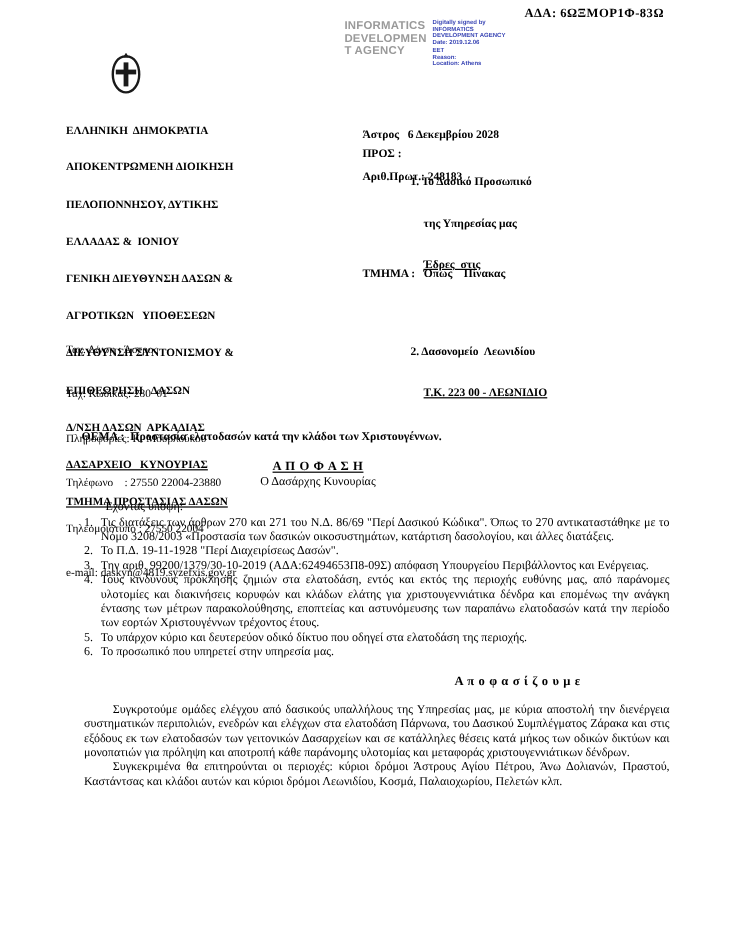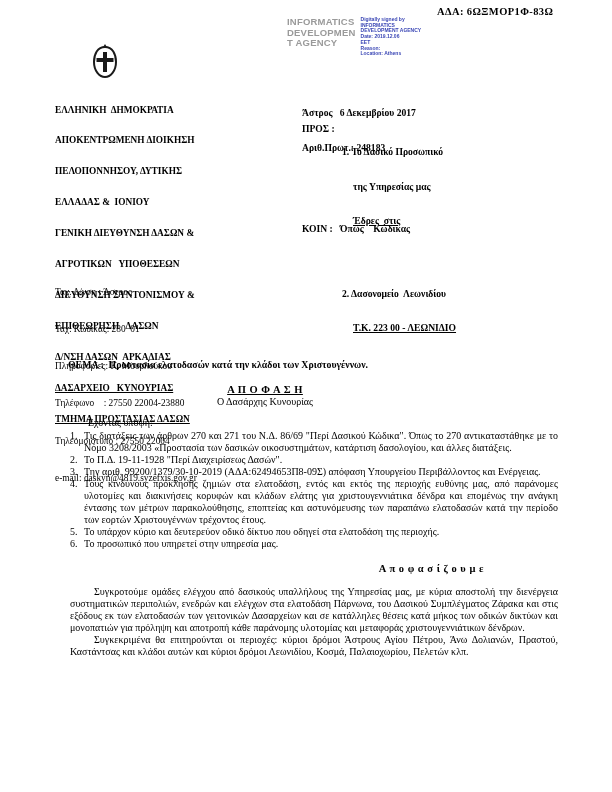--- a/index.html
+++ b/index.html
@@ -125,37 +125,37 @@
     <div>ΓΕΝΙΚΗ ΔΙΕΥΘΥΝΣΗ ΔΑΣΩΝ &amp;</div>
     <div>ΑΓΡΟΤΙΚΩΝ   ΥΠΟΘΕΣΕΩΝ</div>
     <div>ΔΙΕΥΘΥΝΣΗ ΣΥΝΤΟΝΙΣΜΟΥ &amp;</div>
     <div>ΕΠΙΘΕΩΡΗΣΗ   ΔΑΣΩΝ</div>
     <div>Δ/ΝΣΗ ΔΑΣΩΝ  ΑΡΚΑΔΙΑΣ</div>
     <div class="u">ΔΑΣΑΡΧΕΙΟ   ΚΥΝΟΥΡΙΑΣ</div>
     <div class="u">ΤΜΗΜΑ ΠΡΟΣΤΑΣΙΑΣ ΔΑΣΩΝ</div>
   </div>
 
   <div class="hdr-right">
-    <div>Άστρος   6 Δεκεμβρίου 2017</div>
+    <div>Άστρος   6 Δεκεμβρίου 2028</div>
     <div>Αριθ.Πρωτ.: 248183</div>
   </div>
 
   <div class="pros">
     <div class="pros-label">ΠΡΟΣ :</div>
     <div class="pros-content">
       <div>1. Το Δασικό Προσωπικό</div>
       <div class="ind">της Υπηρεσίας μας</div>
       <div class="ind u">Έδρες  στις</div>
       <div class="pros-gap"></div>
       <div>2. Δασονομείο  Λεωνιδίου</div>
       <div class="ind u">Τ.Κ. 223 00 - ΛΕΩΝΙΔΙΟ</div>
     </div>
   </div>
 
-  <div class="koin">ΚΟΙΝ :   Όπως    Κώδικας</div>
+  <div class="koin">ΤΜΗΜΑ :   Όπως    Πίνακας</div>
 
   <div class="contact">
     <div>Ταχ. Δ/νση : Άστρος</div>
     <div>Ταχ. Κώδικας: 280  01</div>
     <div>Πληροφορίες: Κ. Μουρλούκου</div>
     <div>Τηλέφωνο    : 27550 22004-23880</div>
     <div>Τηλεομοιότυπο : 27550 22004</div>
     <div>e-mail: daskyn@4819.syzefxis.gov.gr</div>
   </div>
 

